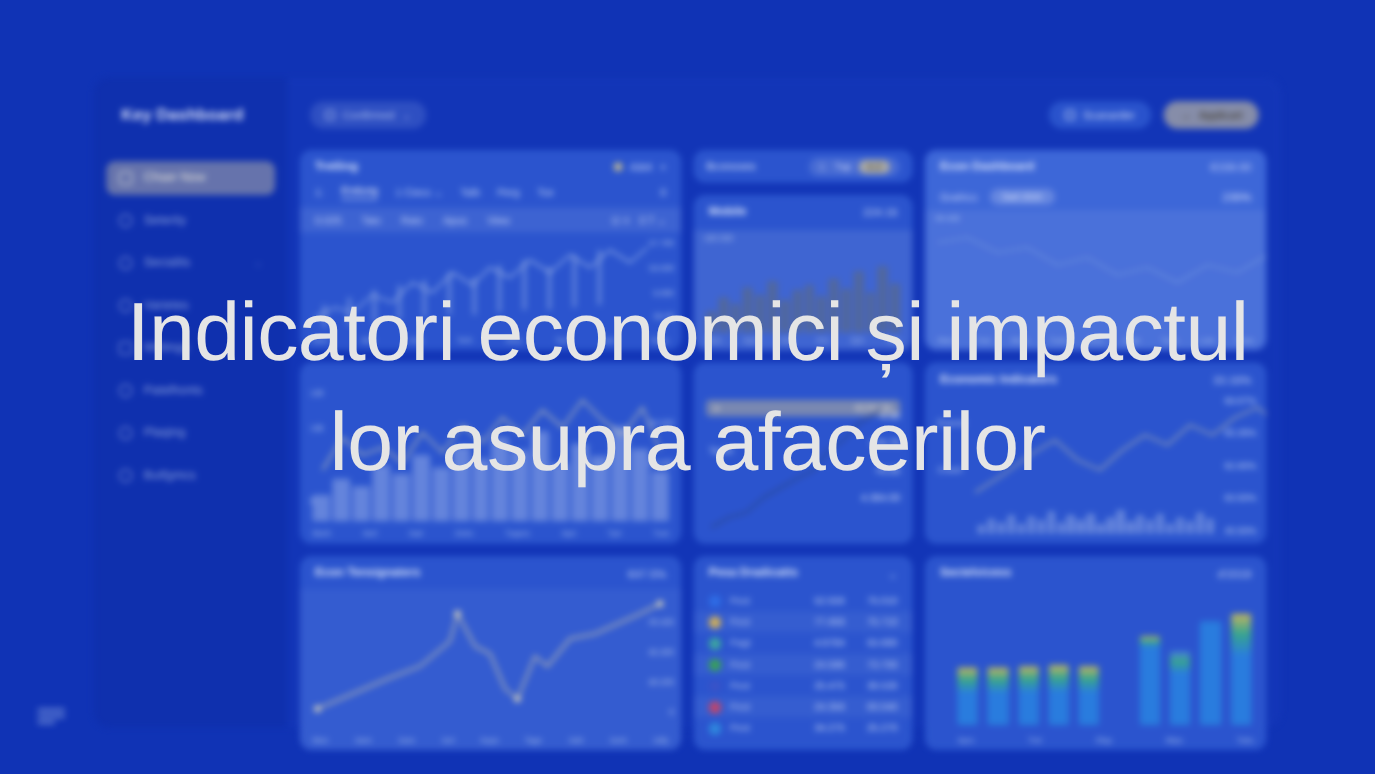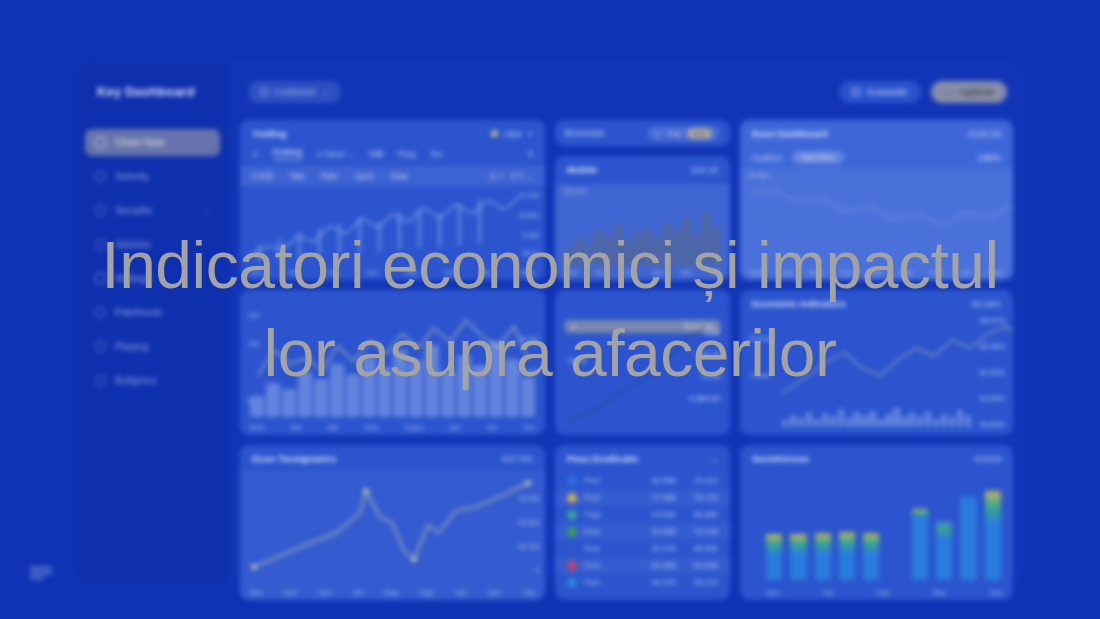--- a/index.html
+++ b/index.html
@@ -208,21 +208,21 @@
   }
 
   
   .overlay {
     position: absolute; inset: 0;
     display: flex; align-items: center; justify-content: center;
     z-index: 5;
   }
   .headline {
     width: 900px; text-align: center;
-    color: #a3a3a3;
+    color: #e5e5e5;
     font-size: 66px; line-height: 1.33;
     font-weight: normal;
     letter-spacing: -0.5px;
   }
 </style>
 </head>
 <body>
 
 <div class="backdrop">
   <div class="app-window">

